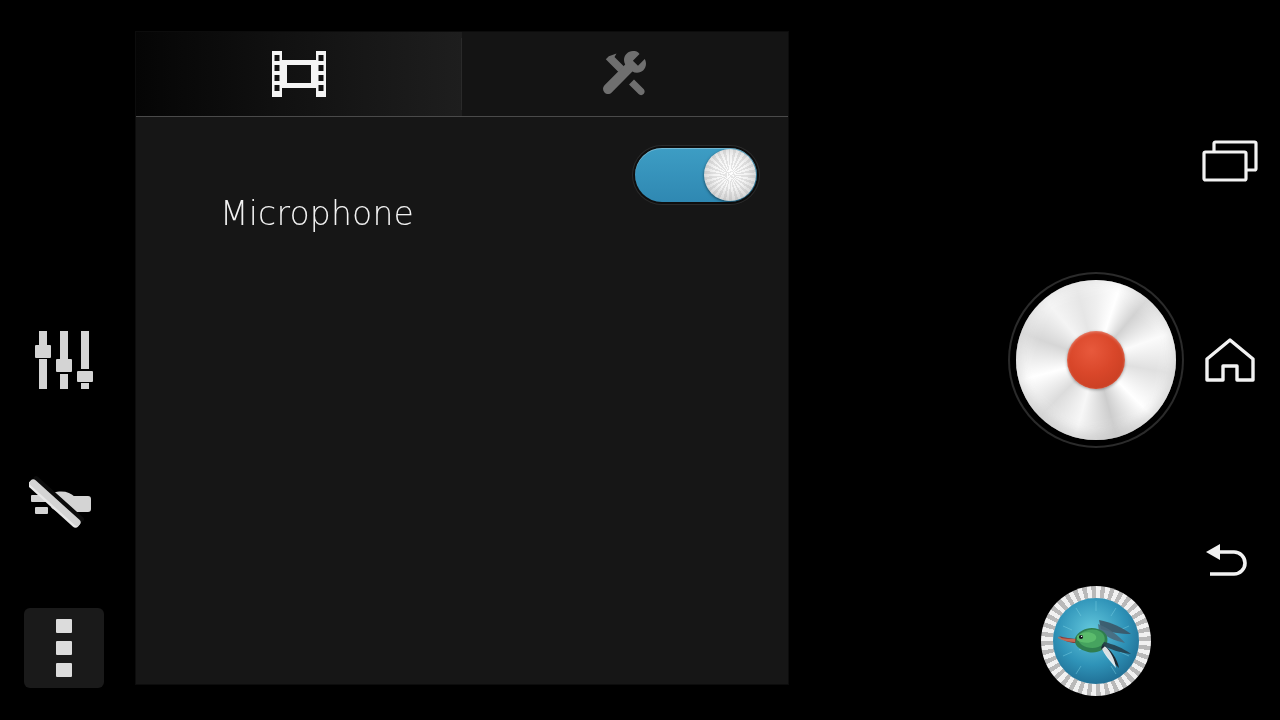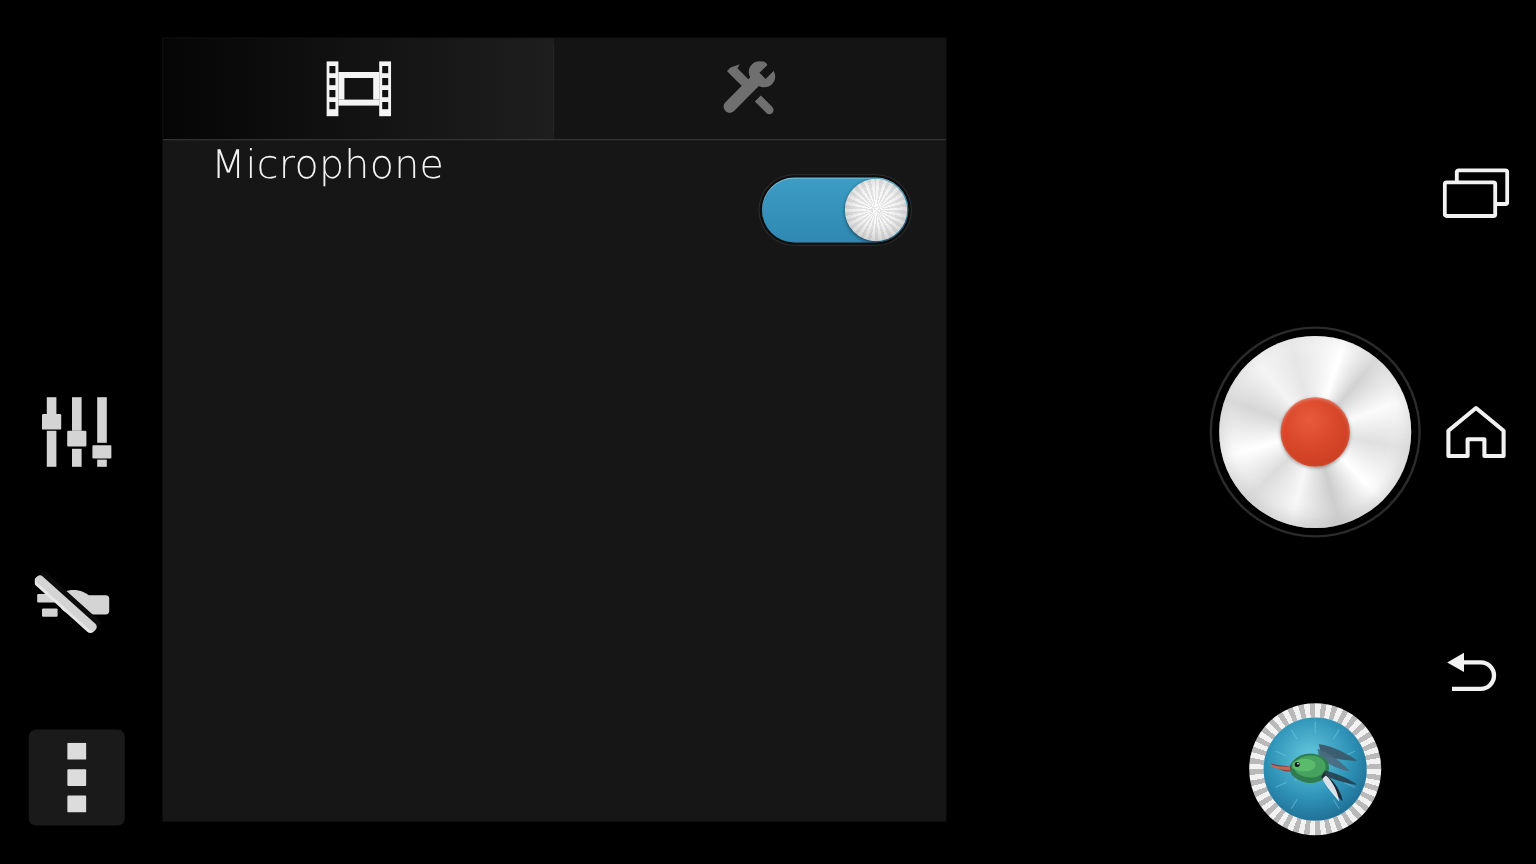--- a/index.html
+++ b/index.html
@@ -68,21 +68,21 @@
 
   #panel-body {
     position:relative;
     height:567px;
     background:#161616;
   }
   .setting-row {
     position:absolute;
     left:0; right:0; top:0;
     height:116px;
-    display:flex; align-items:flex-start;
+    display:flex; align-items:flex-end;padding-left:44px;
   }
   .setting-label {
     margin-left:40px;
     color:#f2f2f2;
     font-size:33px;
     font-weight:300;
     letter-spacing:0.2px;
     font-family:"DejaVu Sans", sans-serif;
   }
   .setting-ctl {

